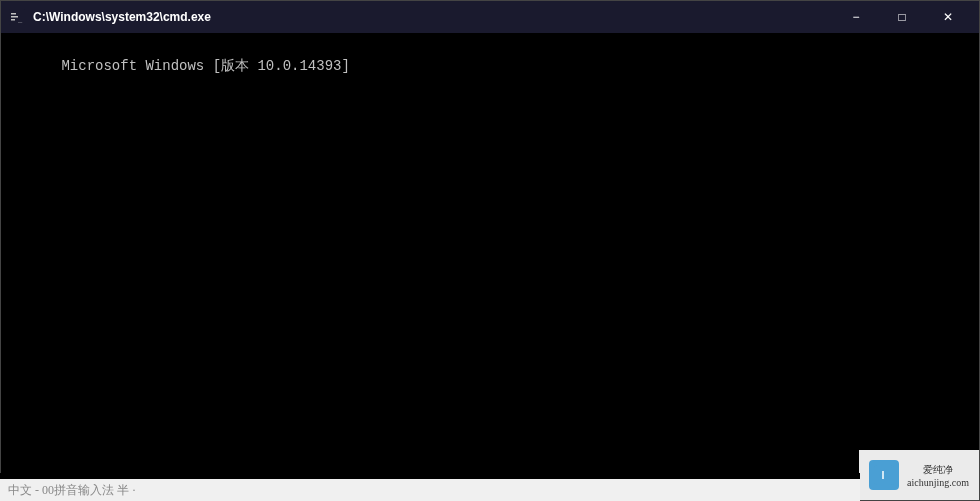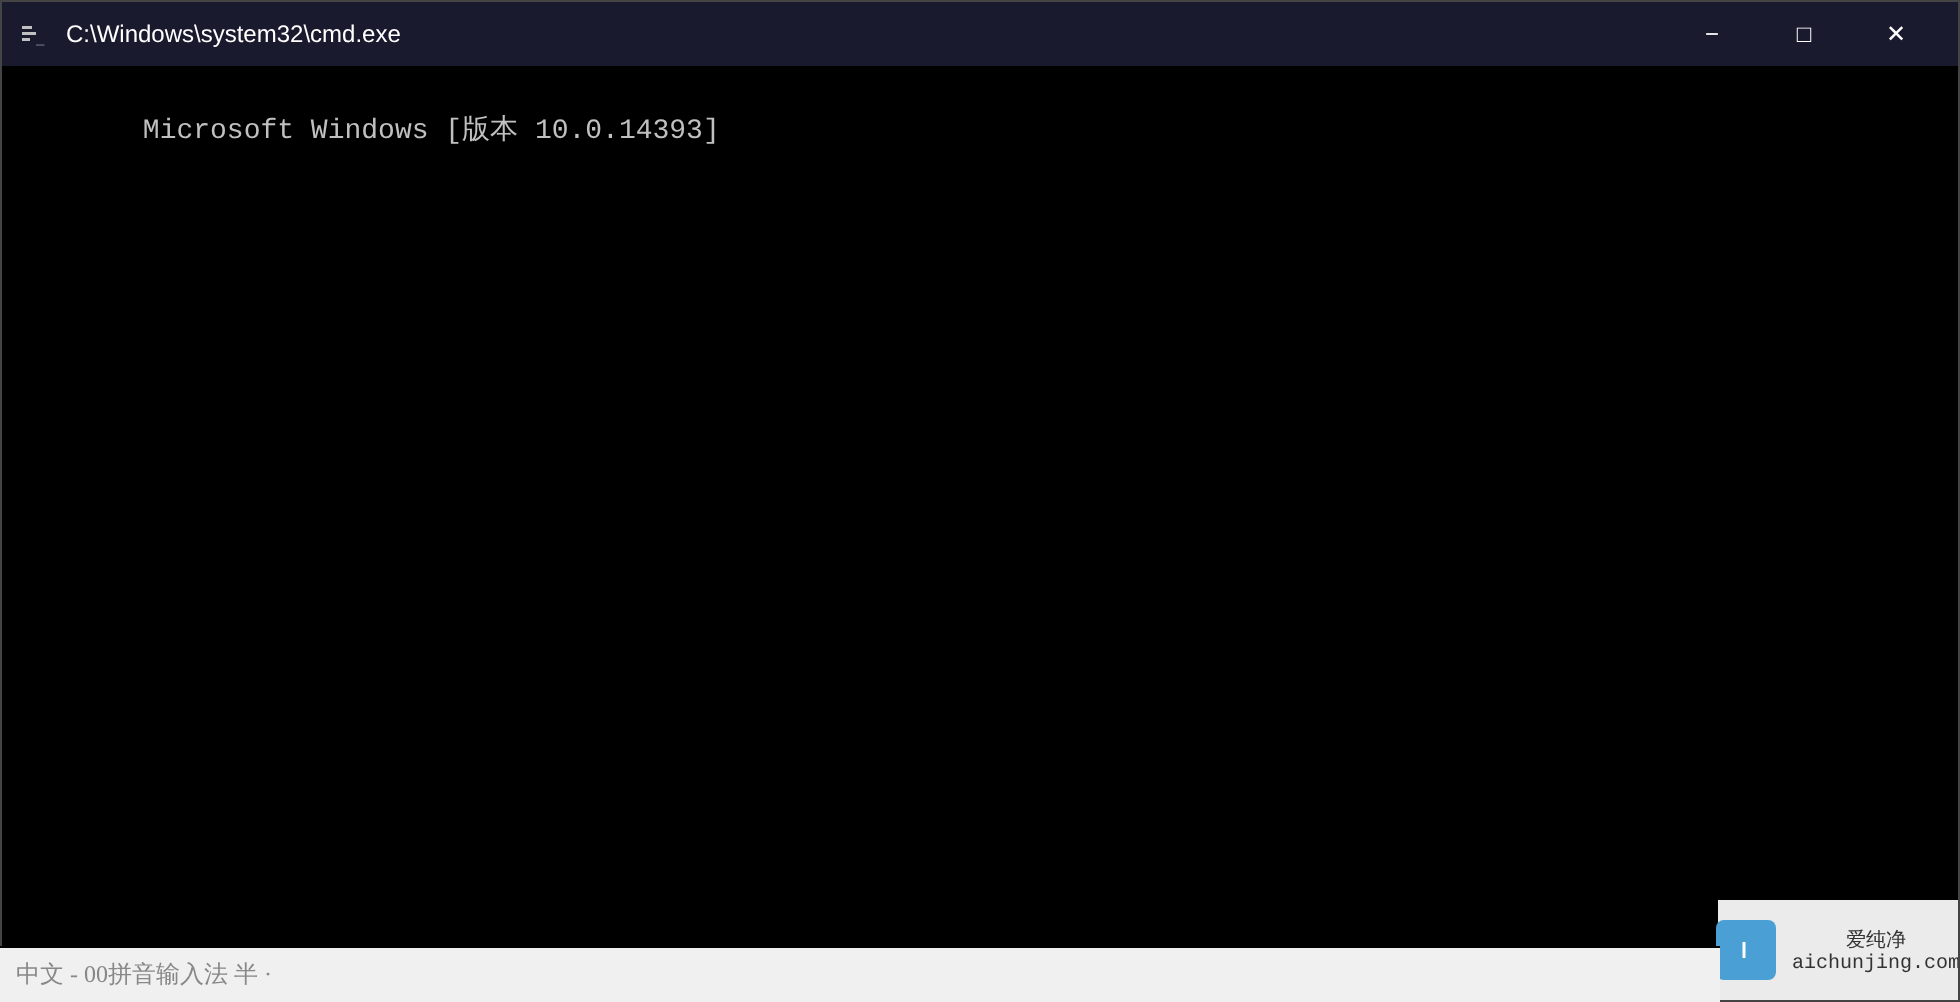--- a/index.html
+++ b/index.html
@@ -44,20 +44,21 @@
     .title-bar-icon svg {
       width: 16px;
       height: 16px;
     }
 
     .title-bar-text {
       color: #ffffff;
       font-size: 12px;
       font-family: 'Segoe UI', Arial, sans-serif;
       flex: 1;
+      font-weight: bold;
     }
 
     .title-bar-controls {
       display: flex;
       align-items: center;
       gap: 0;
     }
 
     .title-bar-btn {
       width: 46px;
@@ -69,21 +70,21 @@
       border: none;
       cursor: pointer;
       color: #ffffff;
       font-size: 12px;
       font-family: 'Segoe UI', Arial, sans-serif;
     }
 
     .console-body {
       background: #000000;
       flex: 1;
-      padding: 4px 20px;
+      padding: 4px 10px;
       overflow: hidden;
       position: relative;
     }
 
     .console-text {
       color: #c0c0c0;
       font-size: 14px;
       font-family: 'Courier New', Courier, monospace;
       line-height: 1.4;
       white-space: pre;
@@ -129,21 +130,21 @@
       background: #4a9fd4;
       display: flex;
       align-items: center;
       justify-content: center;
       margin-right: 4px;
     }
 
     .watermark-text {
       font-size: 10px;
       color: #333;
-      font-family: Liberation Mono, monospace;
+      font-family: Liberation Serif, serif;
       text-align: center;
     }
 
     .watermark-row {
       display: flex;
       align-items: center;
       gap: 4px;
     }
   </style>
 </head>
@@ -188,15 +189,15 @@
         </div>
         <div>
           <div class="watermark-text">爱纯净</div>
           <div class="watermark-text">aichunjing.com</div>
         </div>
       </div>
     </div>
   </div>
 </div>
 
-<div style="position: fixed; bottom: 0; left: 0; width: 860px; height: 28px; background: #f0f0f0; display: flex; align-items: center; padding: 0 8px; border-top: 1px solid #000000; z-index: 30;">
+<div style="position: fixed; bottom: 0; left: 0; width: 860px; height: 28px; background: #f0f0f0; display: flex; align-items: center; padding: 0 8px; border-top: 6px solid #000000; z-index: 30;">
   <span class="taskbar-text">中文 - 00拼音输入法 半 ·</span>
 </div>
 
 </body></html>

